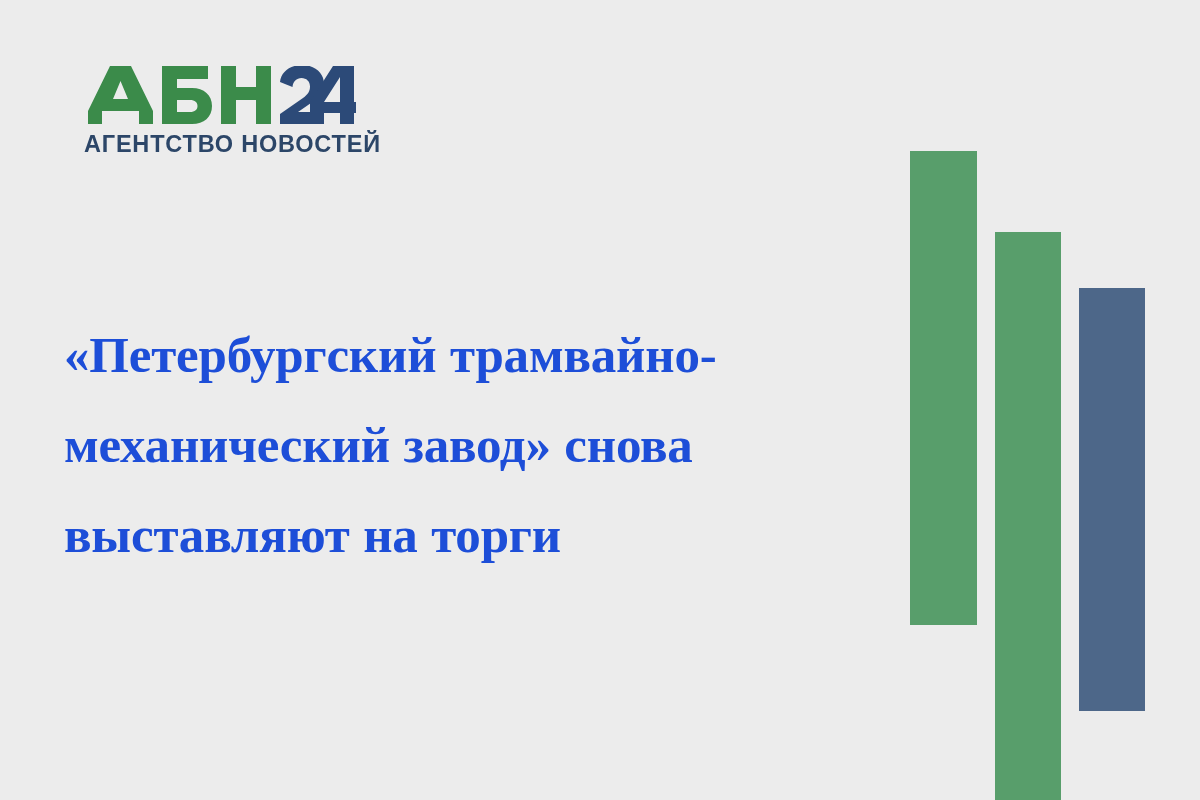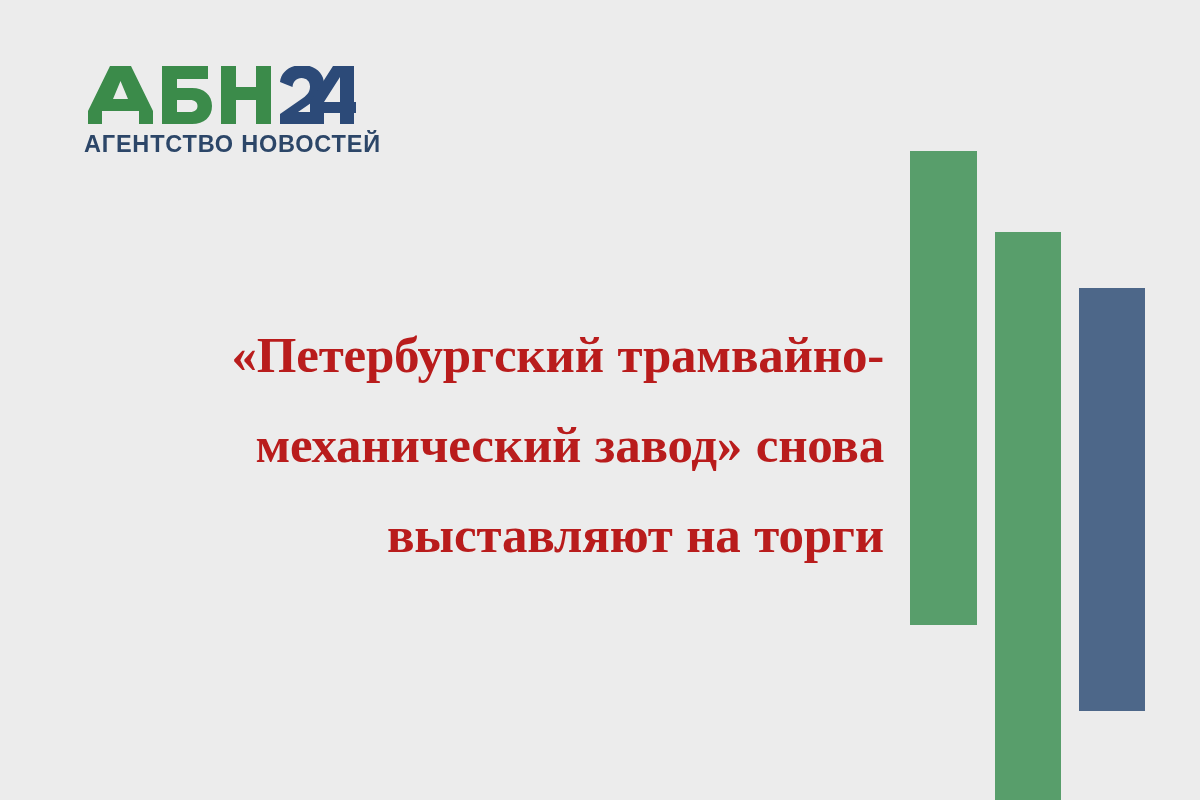--- a/index.html
+++ b/index.html
@@ -13,21 +13,20 @@
     background: #ececec;
     font-family: "Liberation Sans", sans-serif;
     overflow: hidden;
   }
   .card {
     position: relative;
     width: 1200px;
     height: 800px;
     background: #ececec;
     overflow: hidden;
-    text-align: right;
   }
 
   
   .bars {
     position: absolute;
     left: 0;
     top: 0;
     width: 1200px;
     height: 800px;
     pointer-events: none;
@@ -63,21 +62,21 @@
   
   .headline {
     position: absolute;
     left: 64px;
     top: 310px;
     width: 820px;
     font-family: "Liberation Serif", "DejaVu Serif", serif;
     font-size: 51px;
     font-weight: 700;
     line-height: 90px;
-    color: #b91c1c;
+    color: #1d4ed8;
     letter-spacing: -0.2px;
     word-spacing: 1px;
   }
 </style>
 </head>
 <body>
 
 <div class="card">
 
   <div class="bars">

